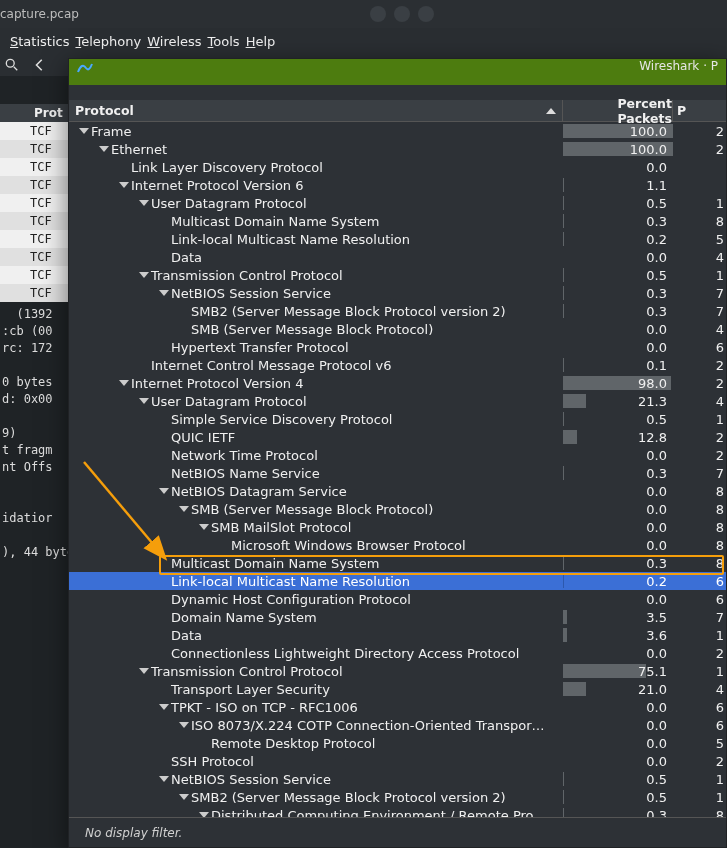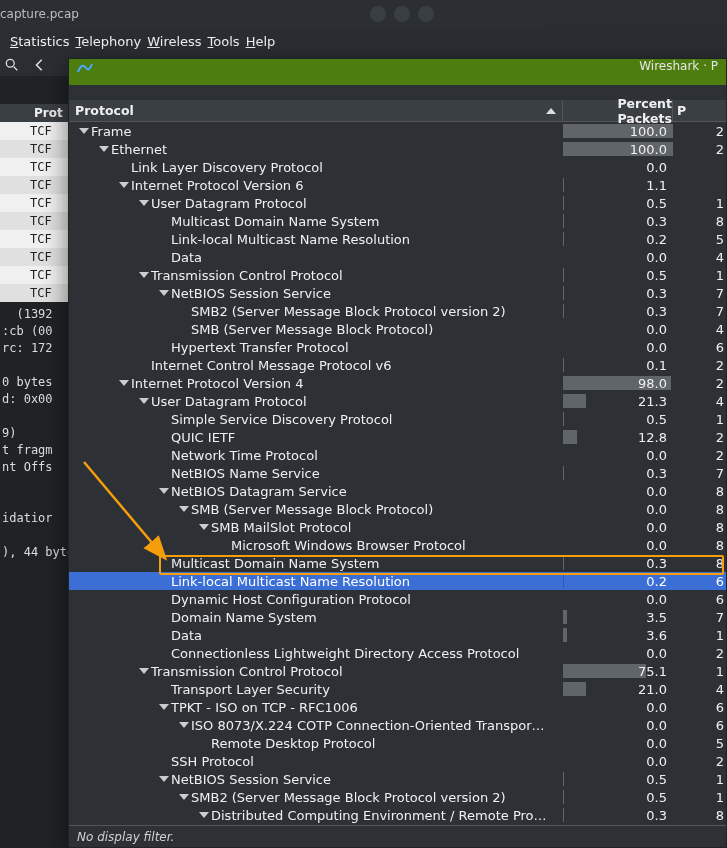--- a/index.html
+++ b/index.html
@@ -249,25 +249,25 @@
     pointer-events: none;
     z-index: 5;
   }
   .arrow {
     position: absolute;
     pointer-events: none;
     z-index: 6;
   }
 
   .ph .status {
-    height: 22px;
+    height: 30px;
     border-top: 1px solid var(--border);
     display: flex;
     align-items: center;
-    padding-left: 8px;
+    padding-left: 16px;
     font-size: 12px;
     font-style: italic;
     color: #d0d0d0;
   }
 </style>
 </head>
 <body>
 
 <div class="editor">
   <div class="titlebar">

